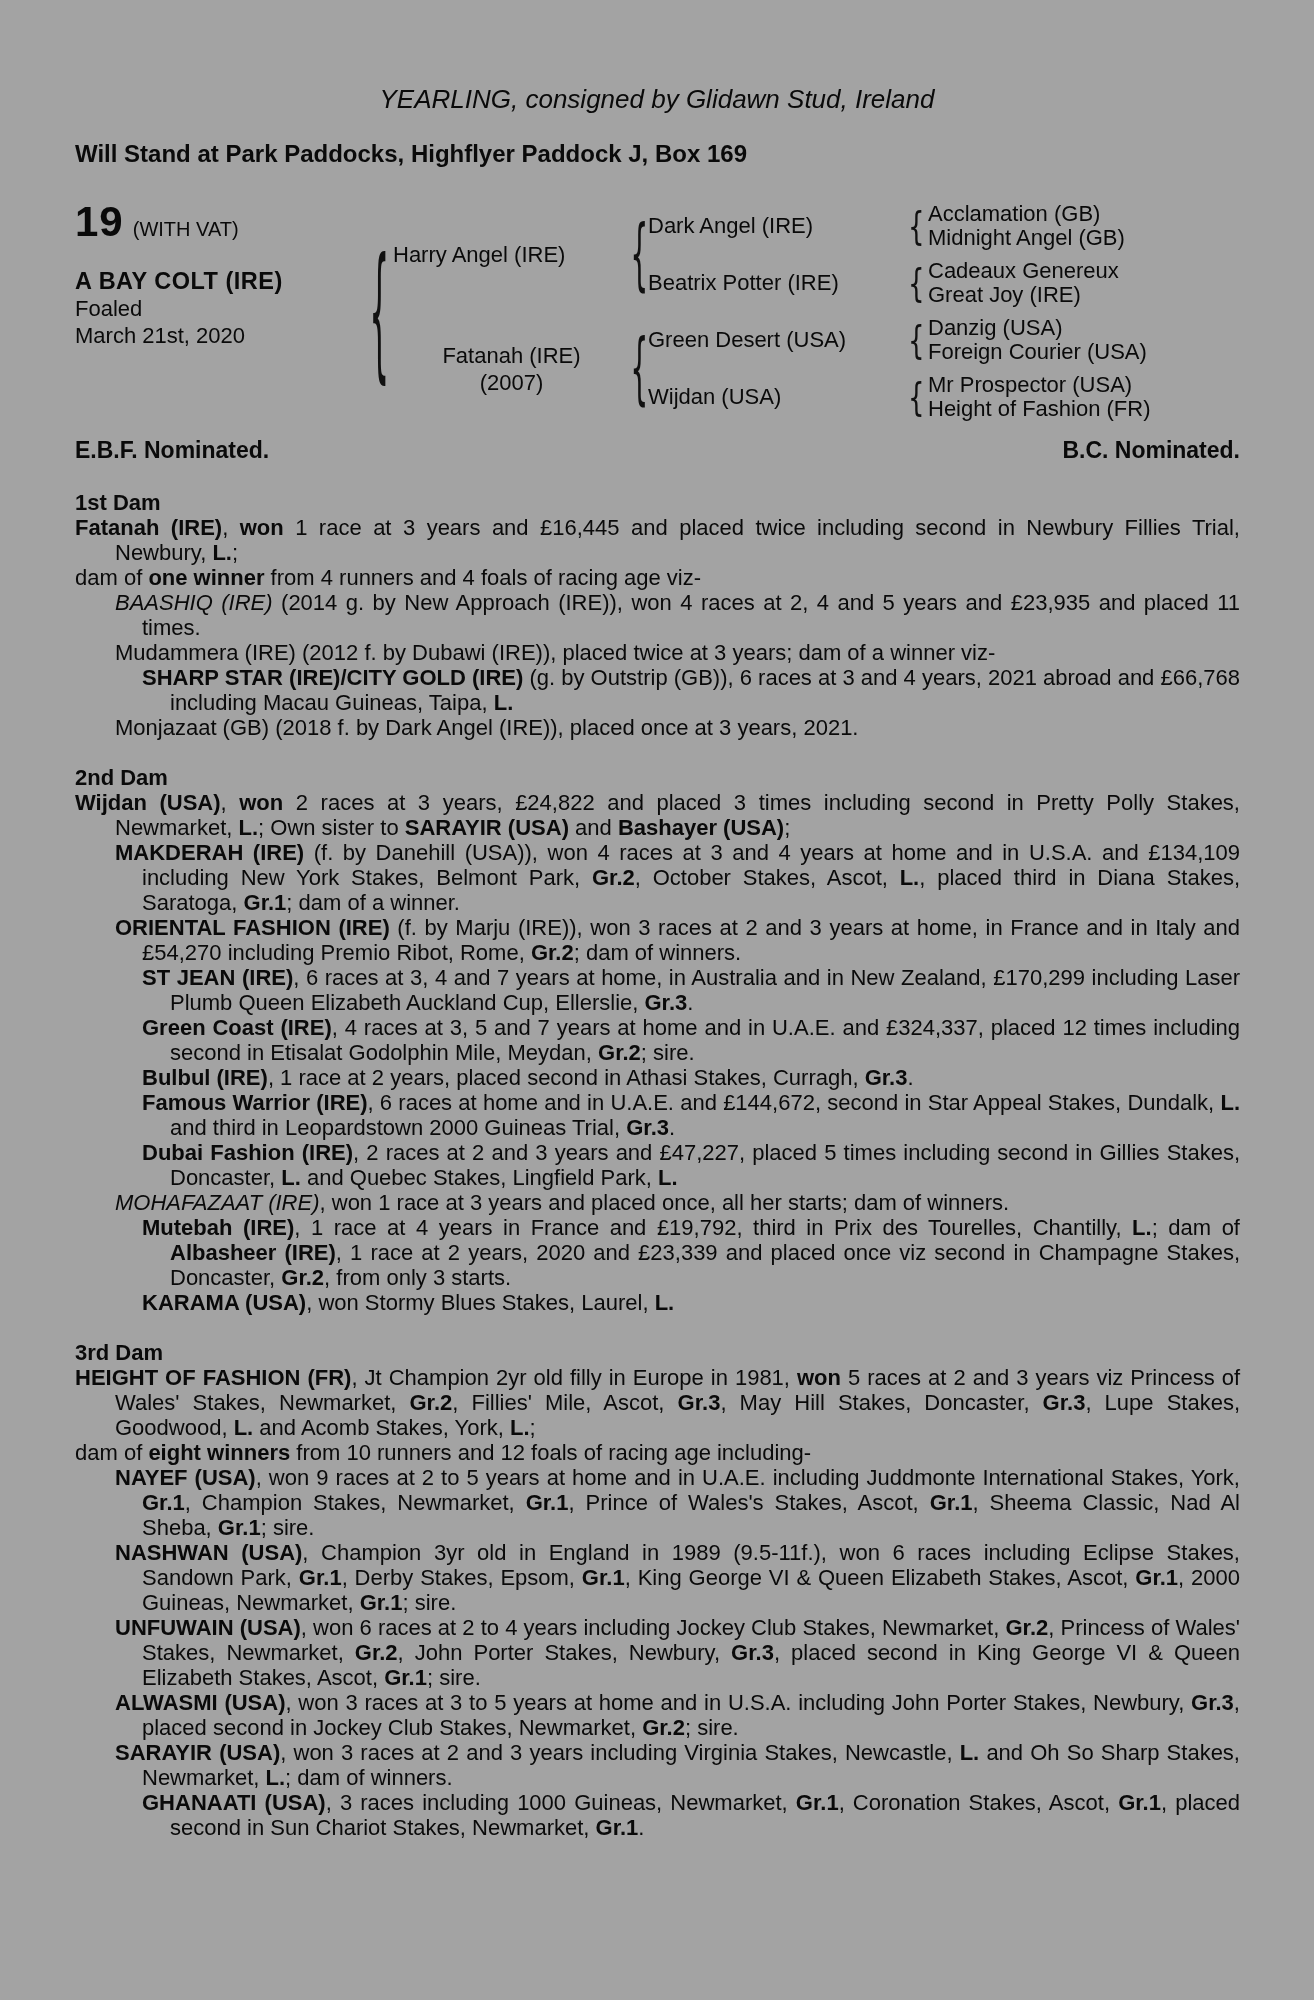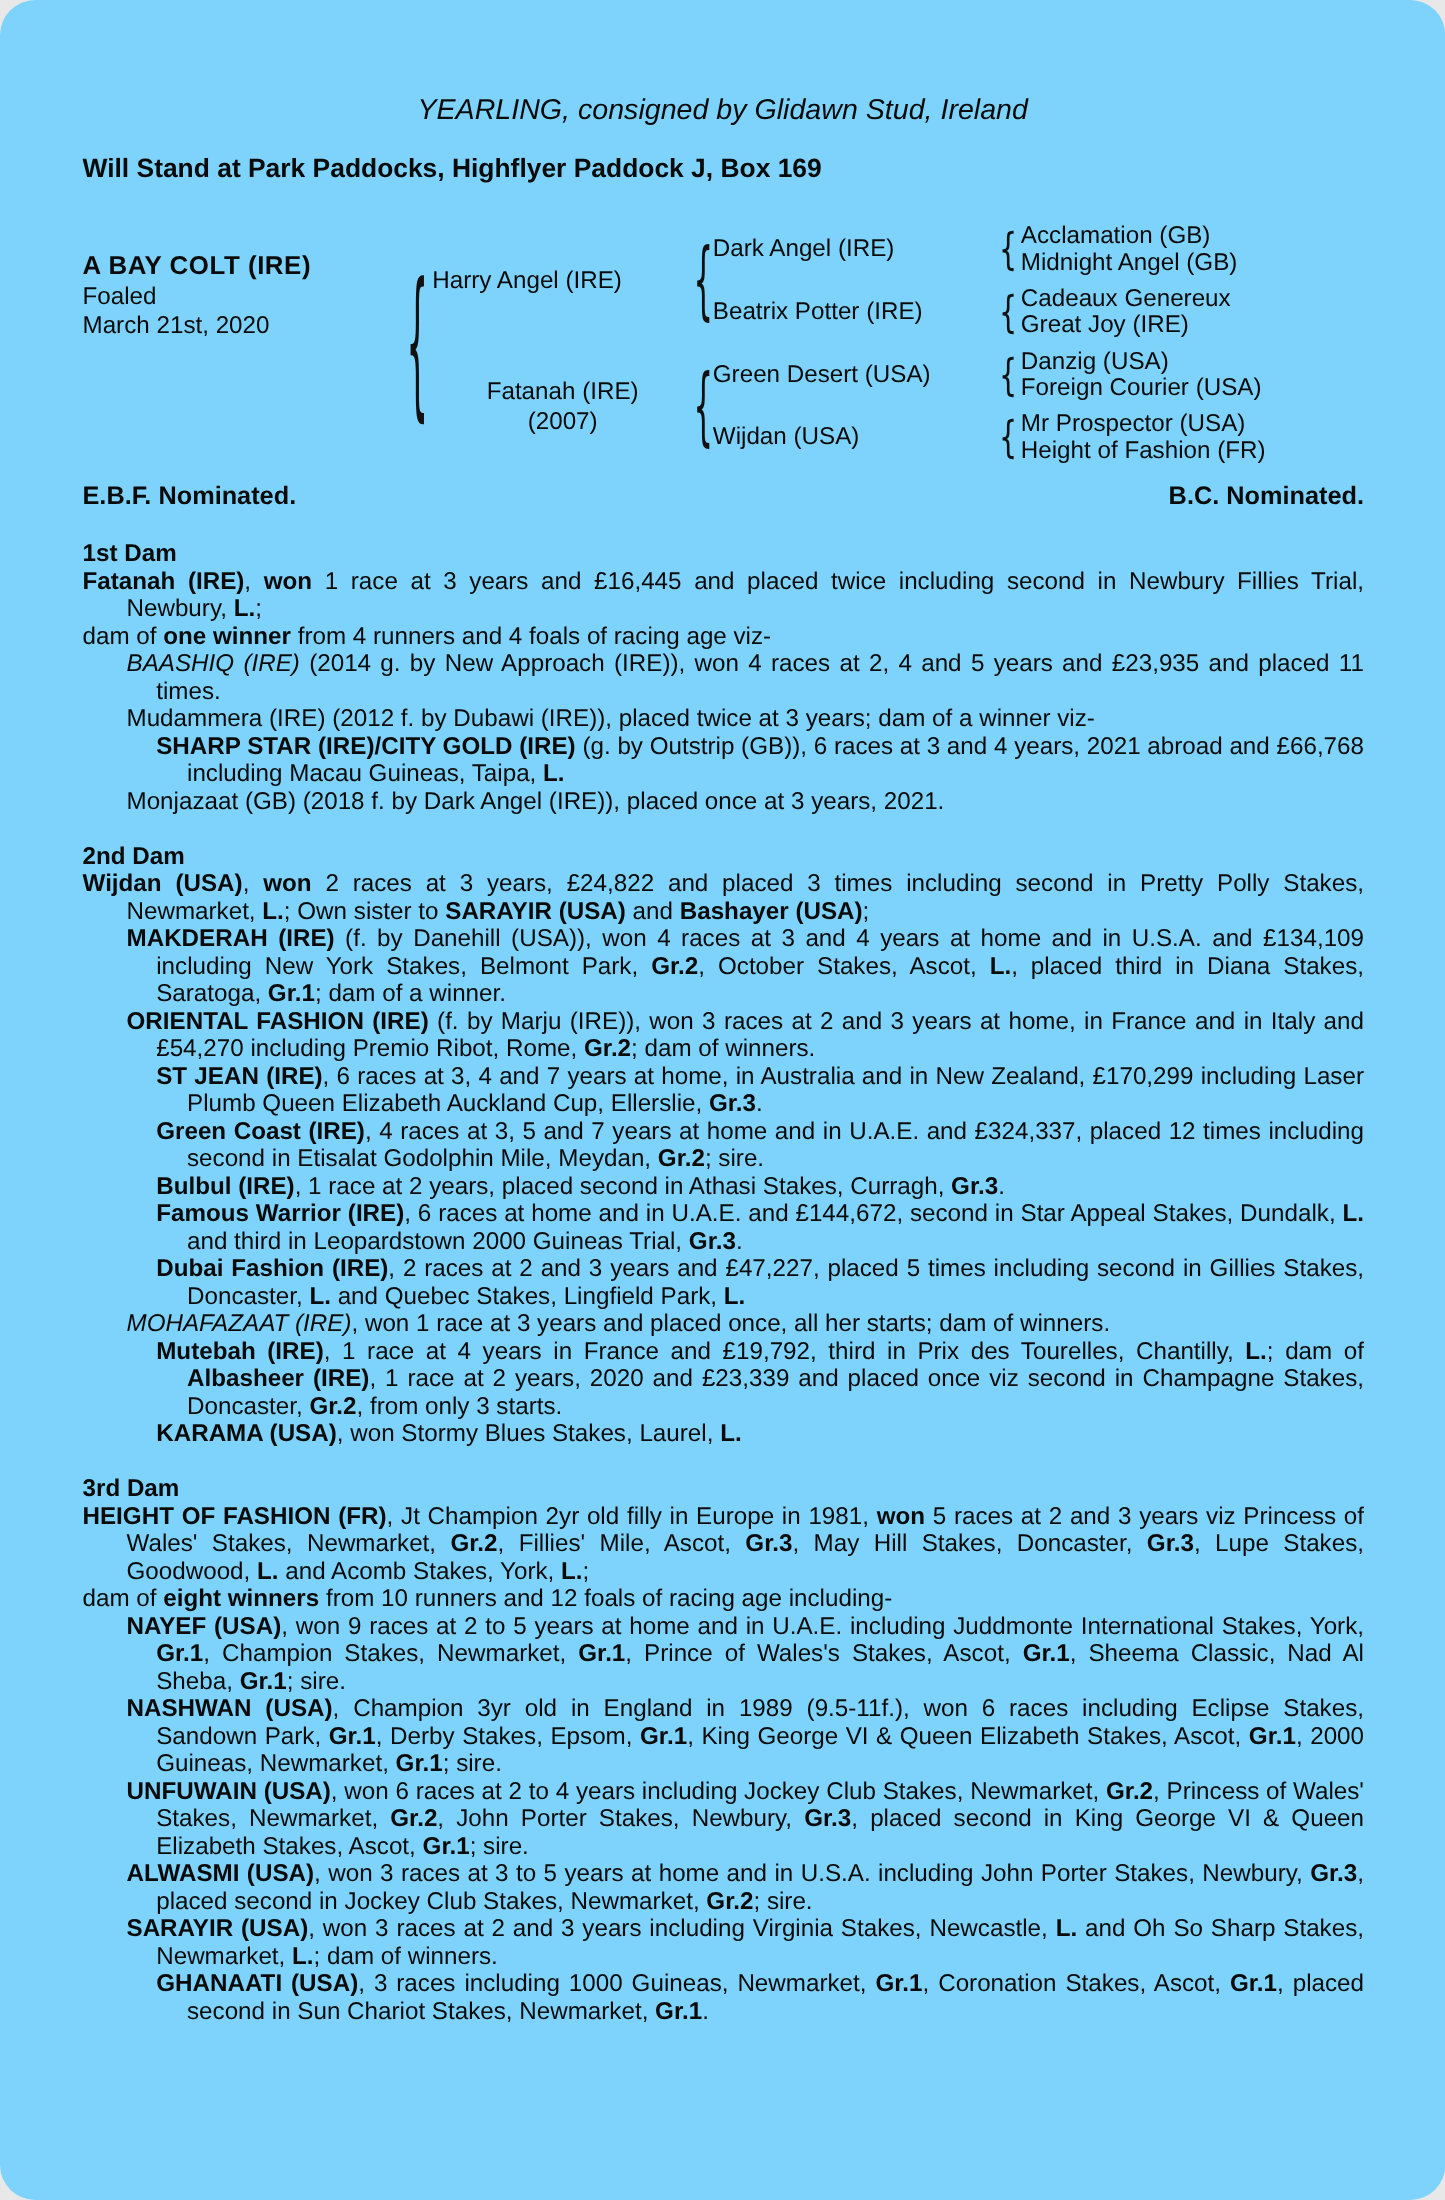--- a/index.html
+++ b/index.html
@@ -1,24 +1,23 @@
 <!DOCTYPE html>
 <html><head>
 <meta charset="utf-8">
 <style>
   html,body{margin:0;padding:0;background:#e8e8e8;}
   .page{
     position:relative;
     width:1314px;height:2000px;
-    background:#7dd3fc;
+    background:#a3a3a3;
     font-family:"Liberation Sans","DejaVu Sans",sans-serif;
     color:#0a0a0a;
     overflow:hidden;
     margin:0 auto;
-    border-radius:32px;
   }
   .content{width:1165px;margin-left:75px;}
   .title{
     padding-top:86px;
     text-align:center;
     font-style:italic;
     font-size:26px;
     line-height:1;
   }
   .stand-line{
@@ -105,20 +104,24 @@
 </head>
 <body>
 
 <div class="page">
   <div class="title">YEARLING, consigned by Glidawn Stud, Ireland</div>
   <div class="content">
     <div class="stand-line">Will Stand at Park Paddocks, Highflyer Paddock J, Box 169</div>
 
     <div class="pedigree">
       <div class="lot-col">
+        <div class="lot-line">
+          <span class="lot-number">19</span>
+          <span class="lot-vat">(WITH VAT)</span>
+        </div>
         <div class="colt-block">
           <div class="colt-desc">A BAY COLT (IRE)</div>
           <div>Foaled</div>
           <div>March 21st, 2020</div>
         </div>
       </div>
 
       <div class="brace brace-lg"></div>
 
       <div class="cell sire-cell">Harry Angel (IRE)</div>

